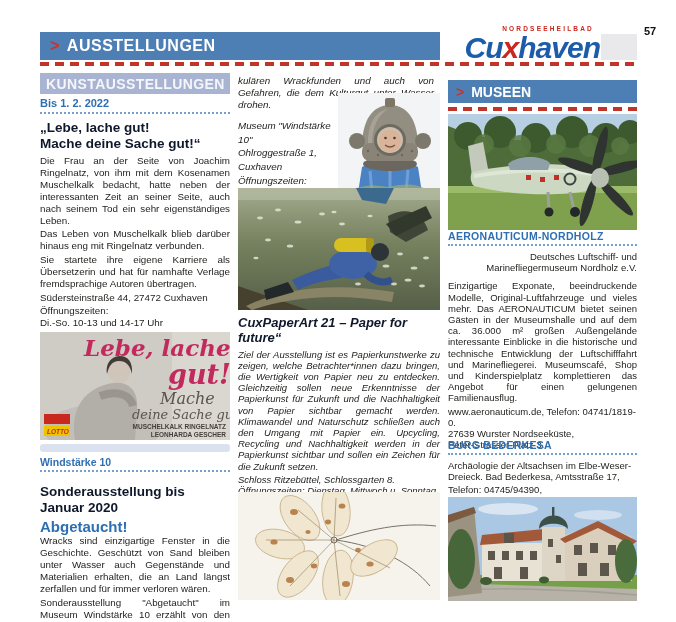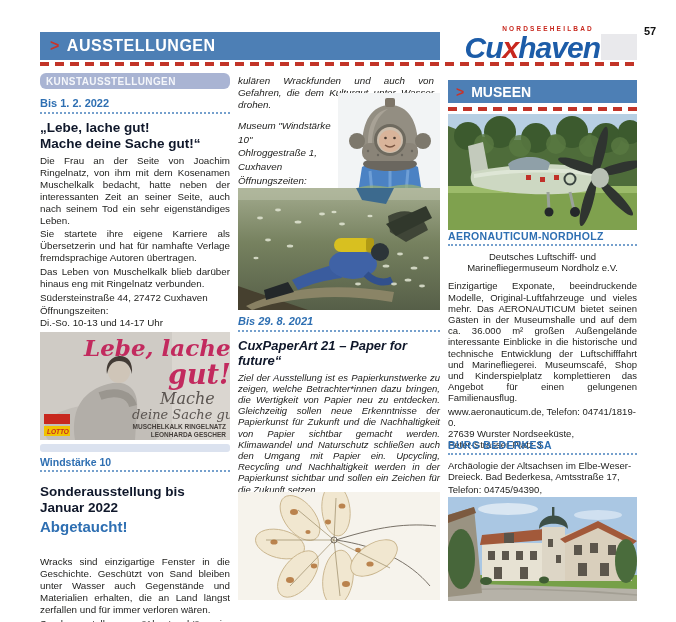--- a/index.html
+++ b/index.html
@@ -19,26 +19,26 @@
   .red-dash{position:absolute;height:4px;background:repeating-linear-gradient(90deg,#c23428 0 9px,transparent 9px 15px);}
   .rd-top{left:40px;top:62px;width:597px;}
 
   
   .col{position:absolute;top:0;}
   .col-left{left:40px;top:73px;width:190px;height:549px;}
   .col-mid{left:238px;top:75px;width:202px;height:547px;font-style:italic;}
   .col-right{left:448px;top:80px;width:189px;height:542px;}
   .abs{position:absolute;left:0;width:100%;}
 
-  .label-bar{background:#a9b4d3;color:#f4f6fa;font-size:10px;font-weight:bold;letter-spacing:.4px;padding:3px 6px 2px;border-radius:6px;}
+  .label-bar{background:#a9b4d3;color:#f4f6fa;font-size:14px;font-weight:bold;letter-spacing:.4px;padding:3px 6px 2px;}
   .date{color:#2e6fb2;font-size:11px;font-weight:bold;padding-bottom:3px;border-bottom:2px dotted rgba(58,119,184,.7);margin-bottom:6px;}
   .mini-head{color:#2e6fb2;font-size:10.5px;font-weight:bold;padding-bottom:2px;border-bottom:2px dotted rgba(58,119,184,.7);margin-bottom:12px;}
   .dot-label{color:#2e6fb2;font-size:10.5px;font-weight:bold;letter-spacing:.3px;padding-bottom:2px;border-bottom:2px dotted rgba(58,119,184,.7);margin-bottom:5px;}
   h2{color:#0f172a;font-size:13.5px;margin:0 0 3px;line-height:1.18;}
-  h3{color:#2e6fb2;font-size:15px;margin:0 0 21px;line-height:1.1;}
+  h3{color:#2e6fb2;font-size:15px;margin:0 0 0;line-height:1.1;}
   p{font-size:9.8px;line-height:1.22;margin:0 0 2px;text-align:justify;}
   .line{font-size:9.8px;line-height:1.28;}
   .small p,.small .line{font-size:9.5px;line-height:1.18;}
   .museum-block .line{line-height:1.4;}
   .spacer-bar{position:absolute;left:0;width:100%;height:8px;background:#dbe2ef;border-radius:3px;}
   svg{display:block;}
   .photo{position:absolute;left:0;}
 </style>
 </head>
 <body>
@@ -57,22 +57,22 @@
   <div class="page-num">57</div>
   <div class="red-dash rd-top"></div>
 
   <div class="col col-left">
     <div class="label-bar">KUNSTAUSSTELLUNGEN</div>
 
     <div class="abs" style="top:24px;">
       <div class="date">Bis 1. 2. 2022</div>
       <h2><span>„Lebe, lache gut!</span><br><span>Mache deine Sache gut!“</span></h2>
       <p>Die Frau an der Seite von Joachim Ringelnatz, von ihm mit dem Kosenamen Muschelkalk bedacht, hatte neben der interessanten Zeit an seiner Seite, auch nach seinem Tod ein sehr eigenständiges Leben.</p>
+      <p>Das Leben von Muschelkalk blieb darüber hinaus eng mit Ringelnatz verbunden.</p>
       <p>Sie startete ihre eigene Karriere als Übersetzerin und hat für namhafte Verlage fremdsprachige Autoren übertragen.</p>
-      <p>Das Leben von Muschelkalk blieb darüber hinaus eng mit Ringelnatz verbunden.</p>
       <div class="line">Südersteinstraße 44, 27472 Cuxhaven</div>
       <div class="line">Öffnungszeiten:</div>
       <div class="line">Di.-So. 10-13 und 14-17 Uhr</div>
       <div class="line">www.ringelnatzmuseum.de,</div>
       <div class="line">Tel. 04721/39 44 11</div>
     </div>
 
     <div class="photo" style="top:259px;border-radius:30px;">
       <svg width="190" height="108" viewBox="0 0 190 108">
         <rect width="190" height="108" fill="#dad6d0"></rect>
@@ -91,21 +91,21 @@
         <rect x="4" y="82" width="26" height="10" fill="#c8281e"></rect>
         <rect x="4" y="94" width="26" height="10" fill="#f0c300"></rect>
         <text x="7" y="102" font-size="6.5" font-weight="bold" font-style="italic" fill="#c8281e">LOTTO</text>
       </svg>
     </div>
 
     <div class="spacer-bar" style="top:371px;"></div>
 
     <div class="abs" style="top:383px;">
       <div class="mini-head">Windstärke 10</div>
-      <h2>Sonderausstellung bis Januar 2022</h2>
+      <h2>Sonderausstellung bis Januar 2020</h2>
       <h3>Abgetaucht!</h3>
       <p>Wracks sind einzigartige Fenster in die Geschichte. Geschützt von Sand bleiben unter Wasser auch Gegenstände und Materialien erhalten, die an Land längst zerfallen und für immer verloren wären.</p>
       <p>Sonderausstellung "Abgetaucht" im Museum Windstärke 10 erzählt von den Schwierigkeiten der Wracksuche und -erforschung, von spekta-</p>
     </div>
   </div>
 
   <div class="col col-mid">
     <p style="width:196px;">kulären Wrackfunden und auch von Gefahren, die dem Kulturgut unter Wasser drohen.</p>
     <div class="museum-block" style="margin-top:8px;width:100px;">
       <div class="line">Museum "Windstärke 10"</div>
@@ -184,21 +184,20 @@
             <ellipse cx="156" cy="96" rx="3" ry="1.4"></ellipse>
             <ellipse cx="120" cy="96" rx="3" ry="1.4"></ellipse>
             <ellipse cx="96" cy="24" rx="2.6" ry="1.2"></ellipse>
           <ellipse cx="132" cy="28" rx="2.6" ry="1.2"></ellipse>
             <ellipse cx="18" cy="70" rx="2.6" ry="1.2"></ellipse>
         </g>
       </svg>
     </div>
 
     <div class="abs small" style="top:240px;">
-      <div class="date">Bis 29. 8. 2021</div>
       <h2 style="font-size:13px;">CuxPaperArt 21 – Paper for future“</h2>
       <p>Ziel der Ausstellung ist es Papierkunstwerke zu zeigen, welche Betrachter*innen dazu bringen, die Wertigkeit von Papier neu zu entdecken. Gleichzeitig sollen neue Erkenntnisse der Papierkunst für Zukunft und die Nachhaltigkeit von Papier sichtbar gemacht werden. Klimawandel und Naturschutz schließen auch den Umgang mit Papier ein. Upcycling, Recycling und Nachhaltigkeit werden in der Papierkunst sichtbar und sollen ein Zeichen für die Zukunft setzen.</p>
       <div class="line">Schloss Ritzebüttel, Schlossgarten 8.</div>
       <div class="line">Öffnungszeiten: Dienstag, Mittwoch u. Sonntag von 11-15 Uhr.</div>
     </div>
 
     <div class="photo" style="top:417px;">
       <svg width="202" height="108" viewBox="0 0 202 108">
         <rect width="202" height="108" fill="#f6f3ec"></rect>
         <path d="M98,48 C130,38 162,30 198,34" stroke="#6a6258" stroke-width="0.9" fill="none"></path>
@@ -278,21 +277,21 @@
         </g>
         <ellipse cx="152" cy="64" rx="9" ry="10" fill="#b8c0b4"></ellipse>
         <path d="M100,78 L101,96 M122,78 L126,96" stroke="#9aa29a" stroke-width="3" fill="none"></path>
         <circle cx="101" cy="98" r="4.5" fill="#24282a"></circle>
           <circle cx="127" cy="98" r="5" fill="#24282a"></circle>
       </svg>
     </div>
 
     <div class="abs small" style="top:150px;">
       <div class="dot-label">AERONAUTICUM-NORDHOLZ</div>
-      <p style="text-align:center;">Deutsches Luftschiff- und Marinefliegermuseum Nordholz e.V.</p>
+      <p style="text-align:right;">Deutsches Luftschiff- und Marinefliegermuseum Nordholz e.V.</p>
       <p style="margin-top:7px;">Einzigartige Exponate, beeindruckende Modelle, Original-Luftfahrzeuge und vieles mehr. Das AERONAUTICUM bietet seinen Gästen in der Museumshalle und auf dem ca. 36.000 m² großen Außengelände interessante Einblicke in die historische und technische Entwicklung der Luftschifffahrt und Marinefliegerei. Museumscafé, Shop und Kinderspielplatz komplettieren das Angebot für einen gelungenen Familienausflug.</p>
       <div class="line">www.aeronauticum.de, Telefon: 04741/1819-0.</div>
       <div class="line">27639 Wurster Nordseeküste,</div>
       <div class="line">Peter-Strasser-Platz 3.</div>
     </div>
 
     <div class="abs small" style="top:359px;">
       <div class="dot-label">BURG BEDERKESA</div>
       <p style="text-align:left;">Archäologie der Altsachsen im Elbe-Weser-Dreieck. Bad Bederkesa, Amtsstraße 17,</p>
       <div class="line">Telefon: 04745/94390,</div>

